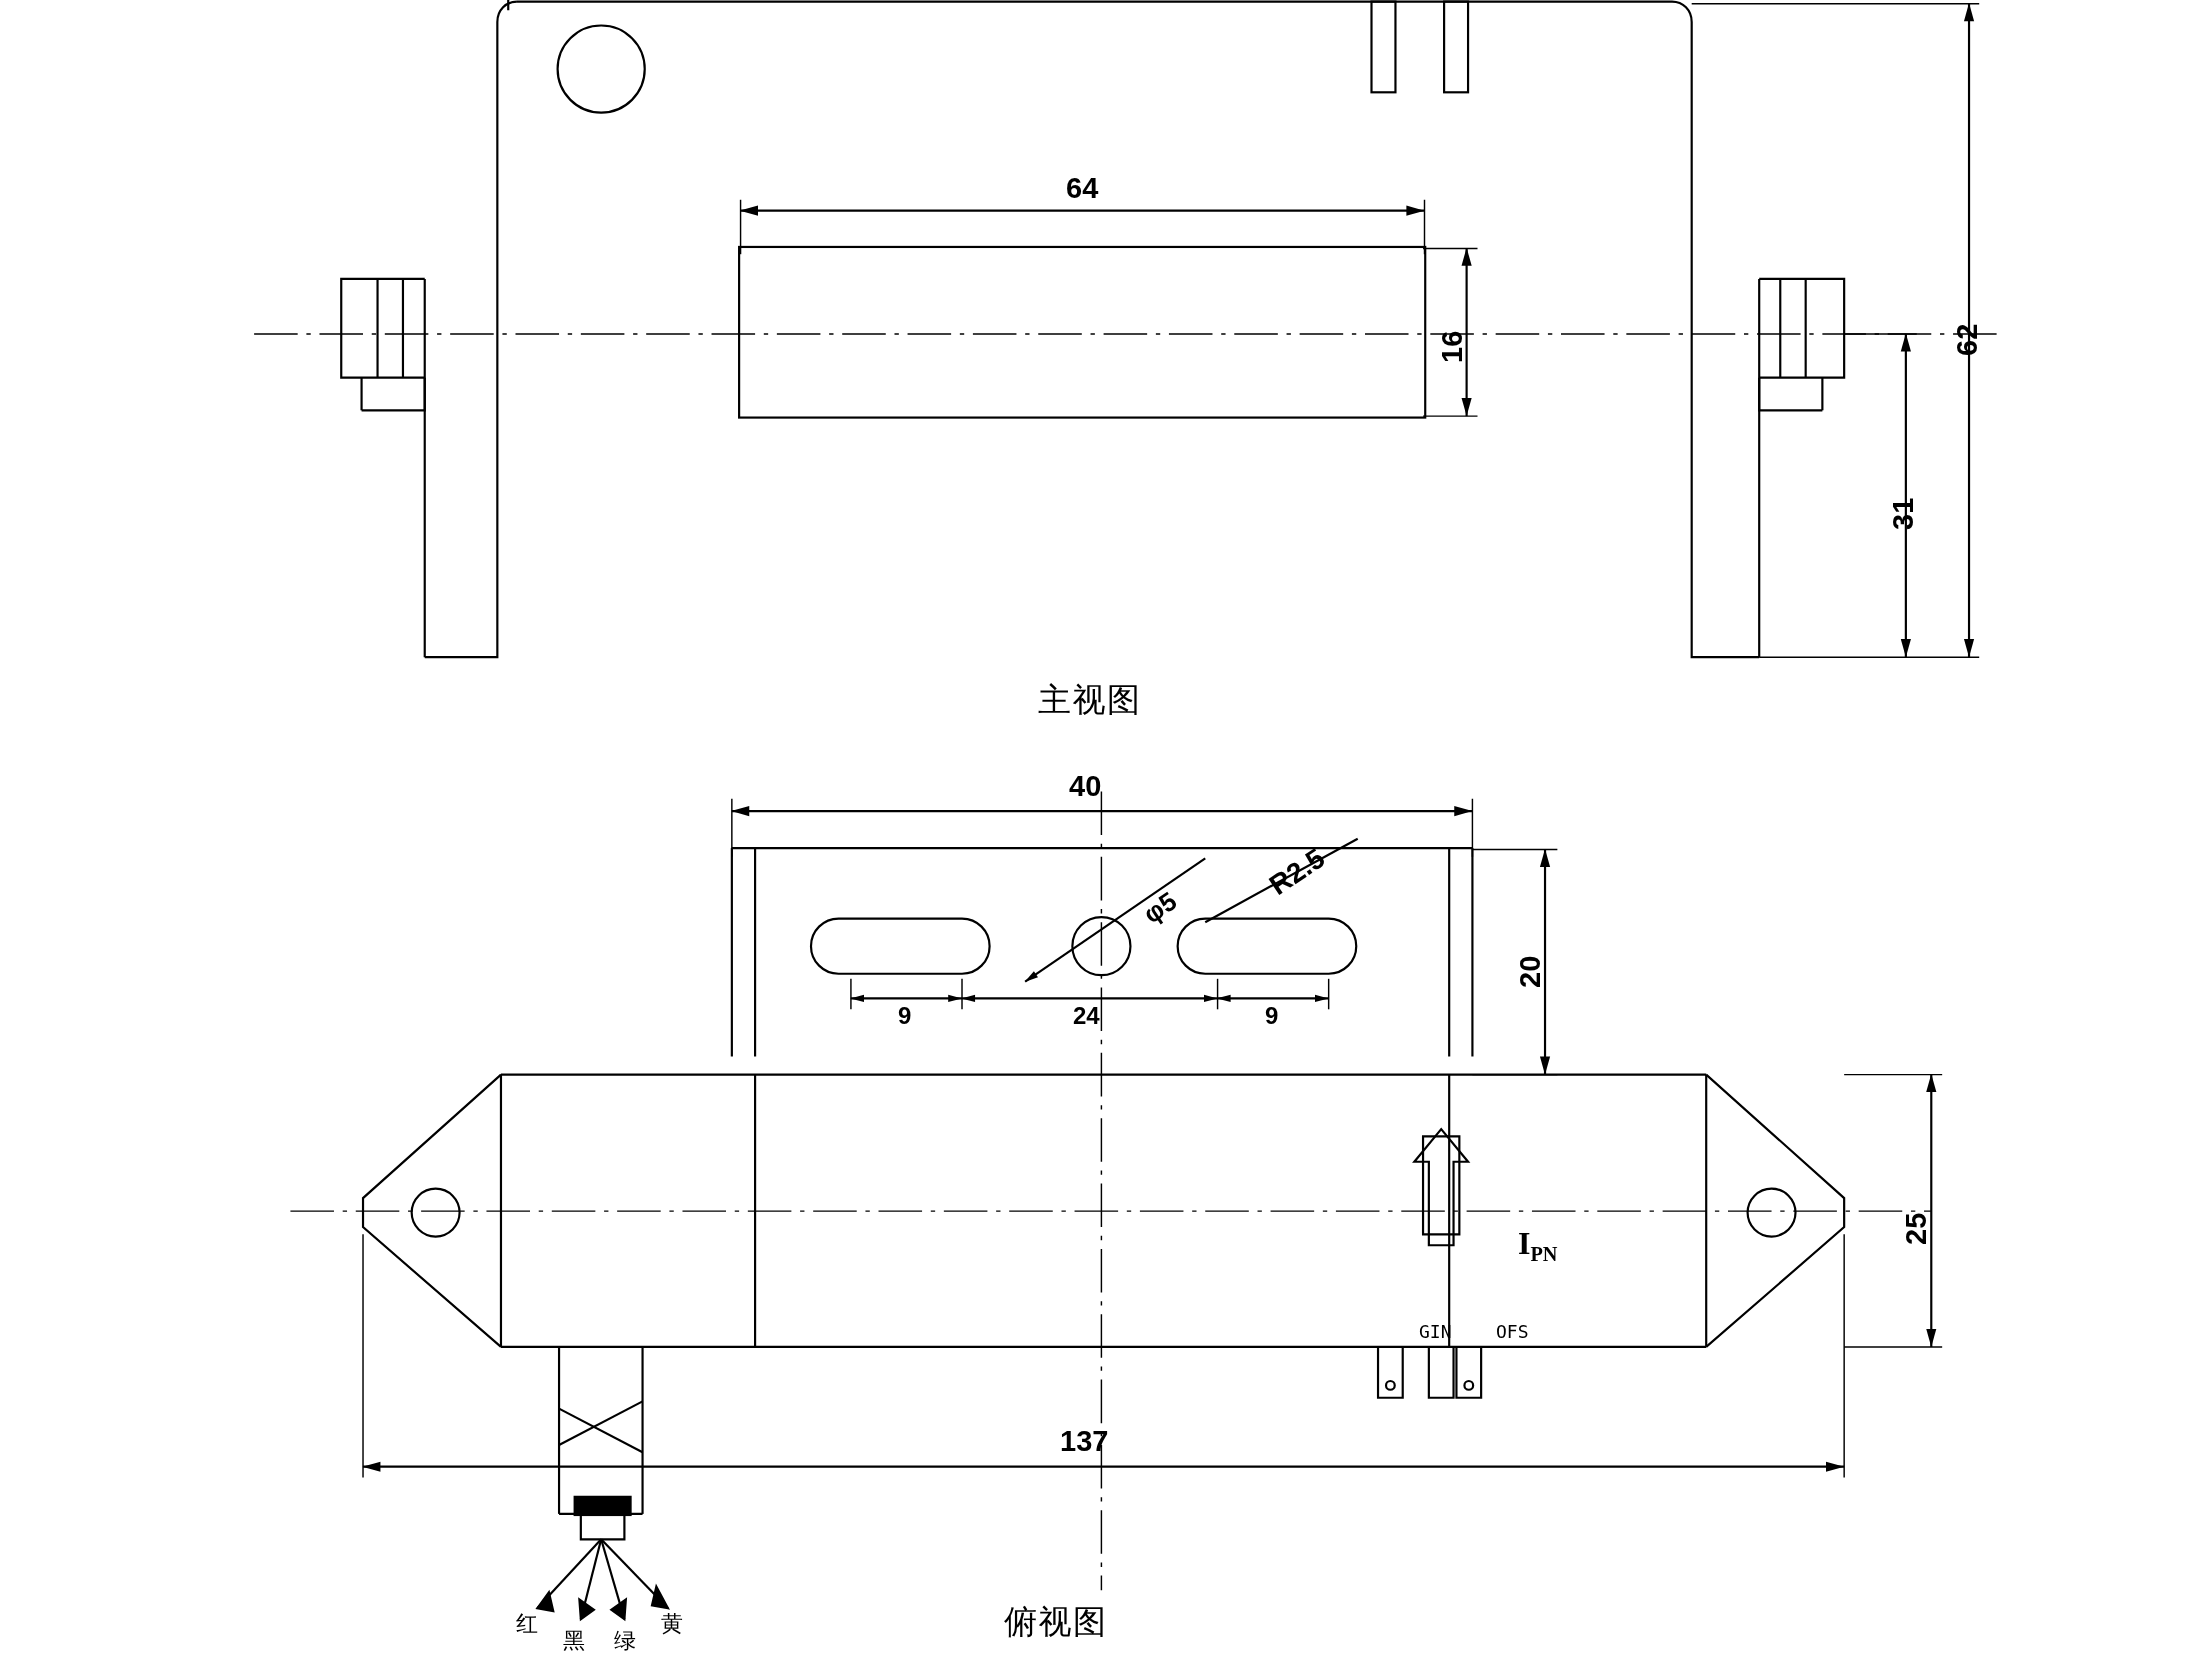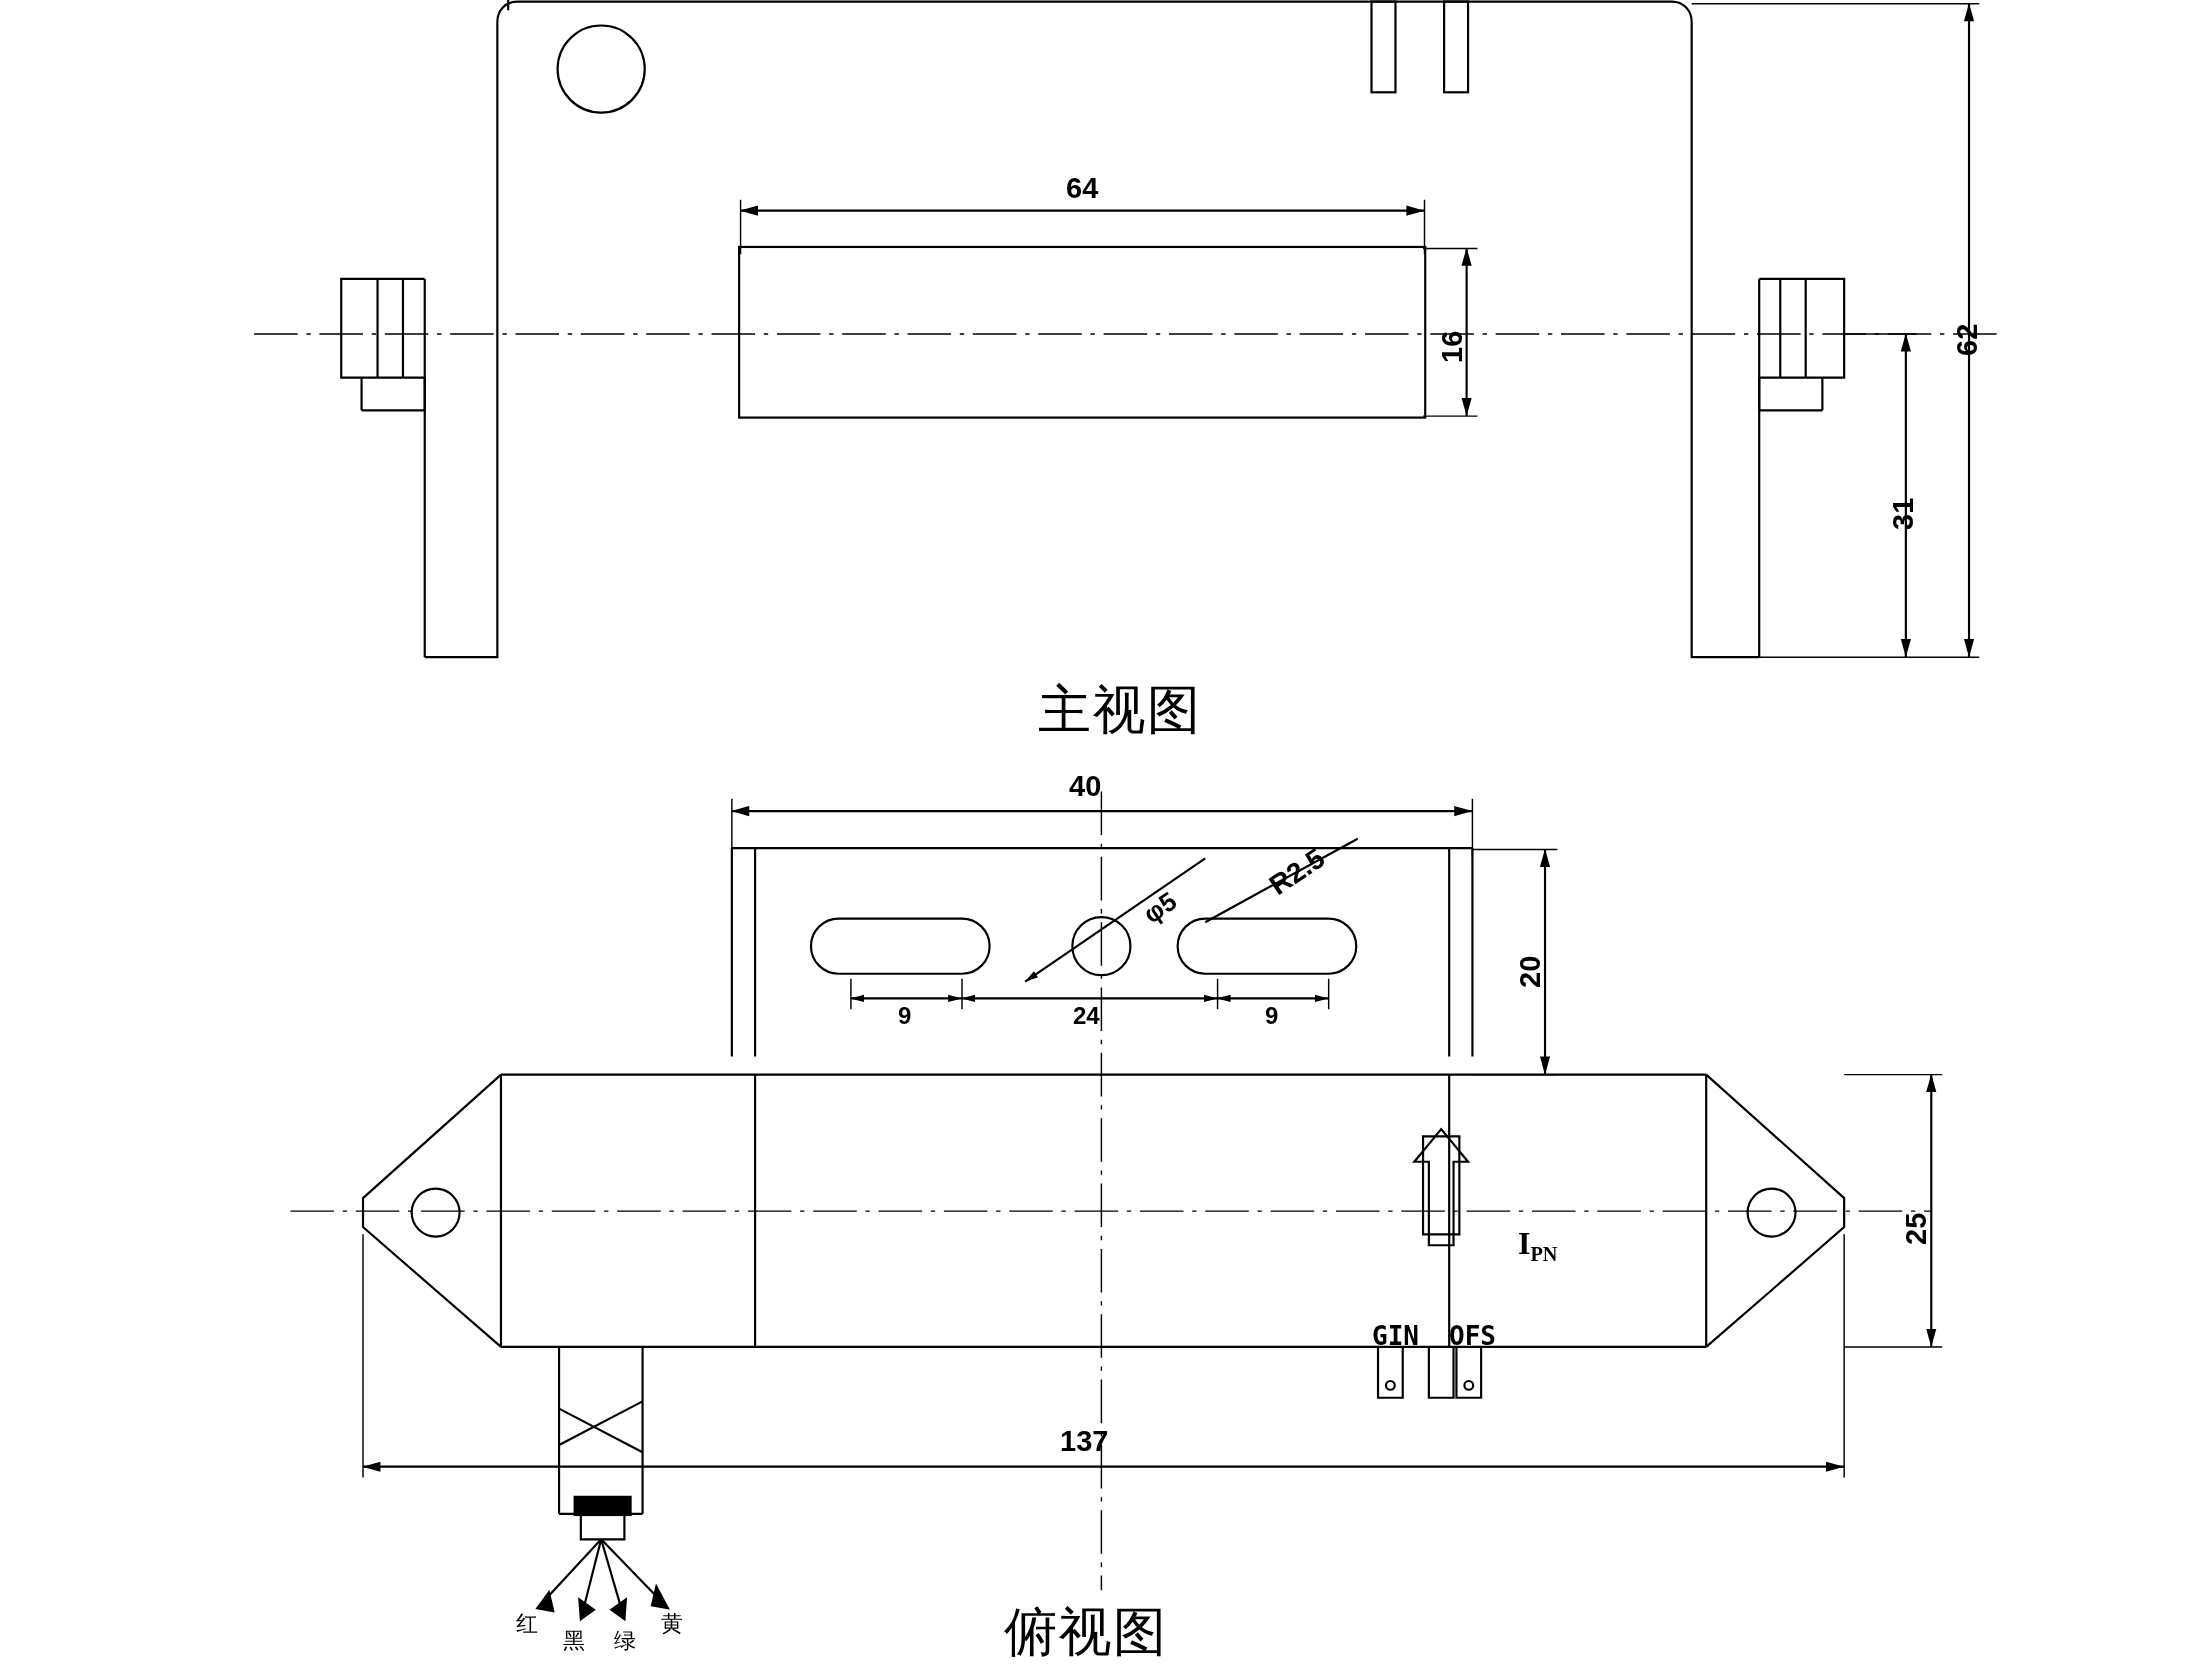--- a/index.html
+++ b/index.html
@@ -36,27 +36,28 @@
   .dim {
     font-weight: bold;
     font-size: 29px;
   }
   .dim-sm {
     font-weight: bold;
     font-size: 24px;
   }
   .viewtitle {
     font-family: "DejaVu Sans", sans-serif;
-    font-size: 53px;
+    font-size: 33px;
     letter-spacing: 1.5px;
   }
   .tiny {
     font-family: "DejaVu Sans Mono", monospace;
-    font-size: 26px;
-    font-weight: bold;
+    font-size: 18px;
+    font-weight: normal;
+    margin-left: 47px;
   }
   .cnsmall {
     font-family: "DejaVu Sans", sans-serif;
     font-size: 22px;
   }
   .rot90 {
     transform: rotate(-90deg);
     transform-origin: left top;
   }
   .ipn {

